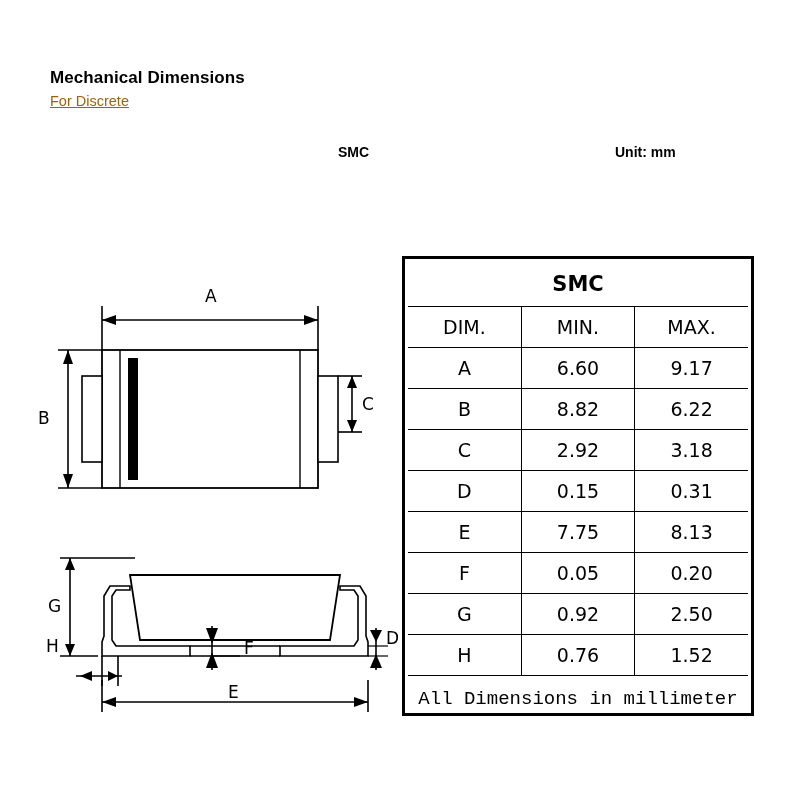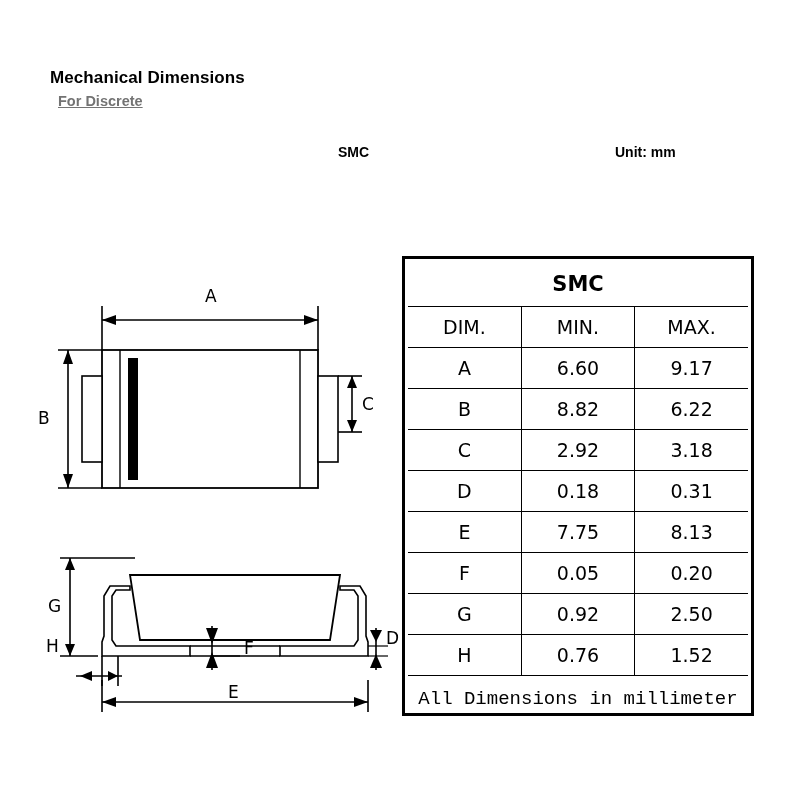--- a/index.html
+++ b/index.html
@@ -19,25 +19,25 @@
 
   
   #title {
     left: 50px;
     top: 68px;
     font-size: 17px;
     font-weight: bold;
     letter-spacing: 0.1px;
   }
   #subtitle {
-    left: 58px;
+    left: 50px;
     top: 93px;
     font-size: 14.5px;
-    font-weight: bold;
-    color: #737373;
+    font-weight: normal;
+    color: #a16207;
     text-decoration: underline;
   }
   #pkg-label {
     left: 338px;
     top: 144px;
     font-size: 14px;
     font-weight: bold;
   }
   #unit-label {
     left: 615px;
@@ -232,21 +232,21 @@
         <td class="c2">8.82</td>
         <td class="c3">6.22</td>
       </tr>
       <tr class="data-row">
         <td class="c1">C</td>
         <td class="c2">2.92</td>
         <td class="c3">3.18</td>
       </tr>
       <tr class="data-row">
         <td class="c1">D</td>
-        <td class="c2">0.18</td>
+        <td class="c2">0.15</td>
         <td class="c3">0.31</td>
       </tr>
       <tr class="data-row">
         <td class="c1">E</td>
         <td class="c2">7.75</td>
         <td class="c3">8.13</td>
       </tr>
       <tr class="data-row">
         <td class="c1">F</td>
         <td class="c2">0.05</td>

